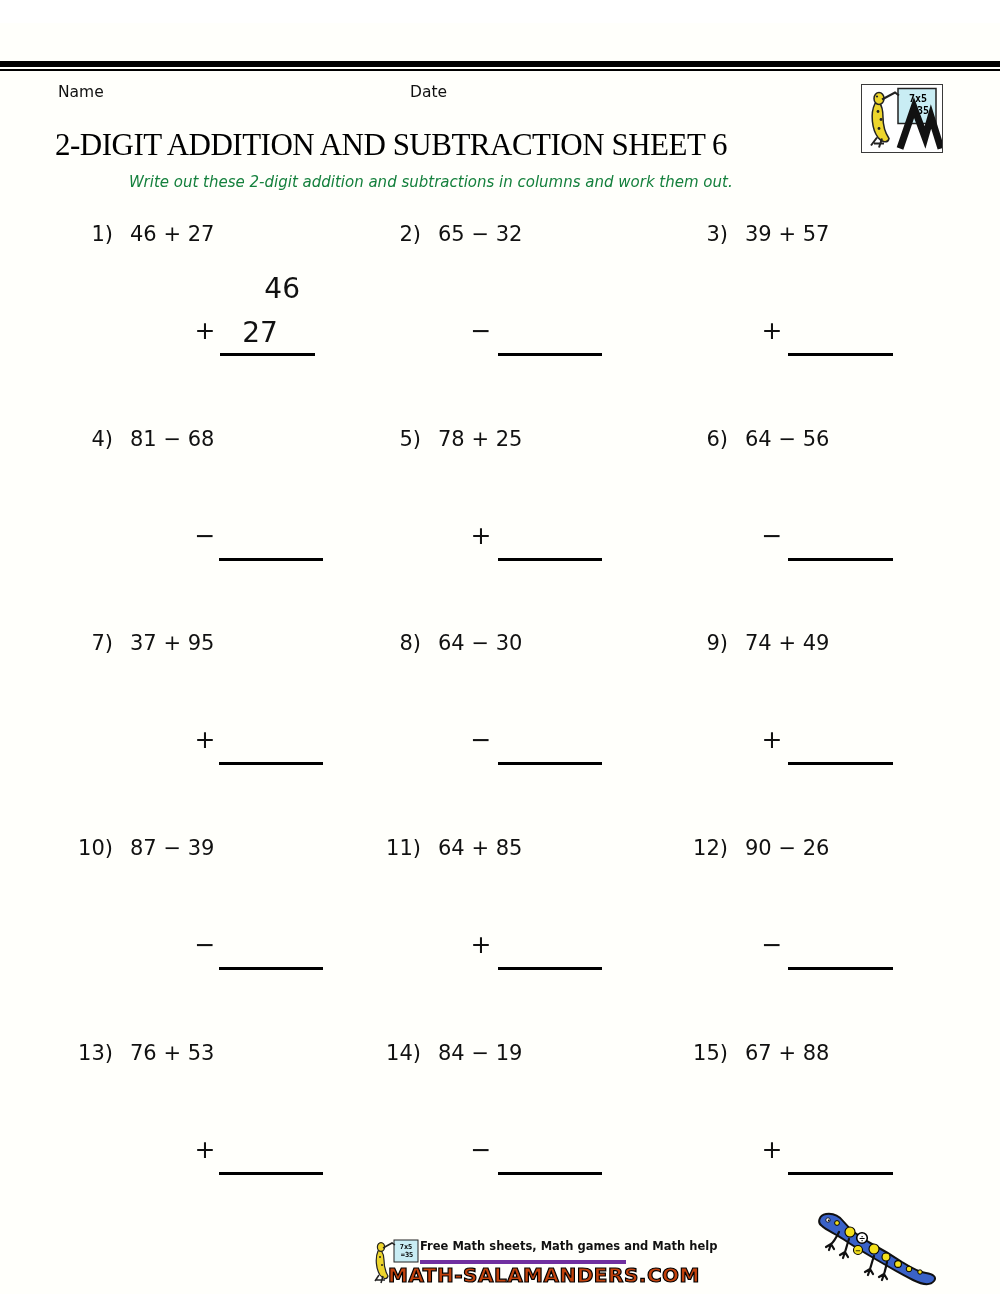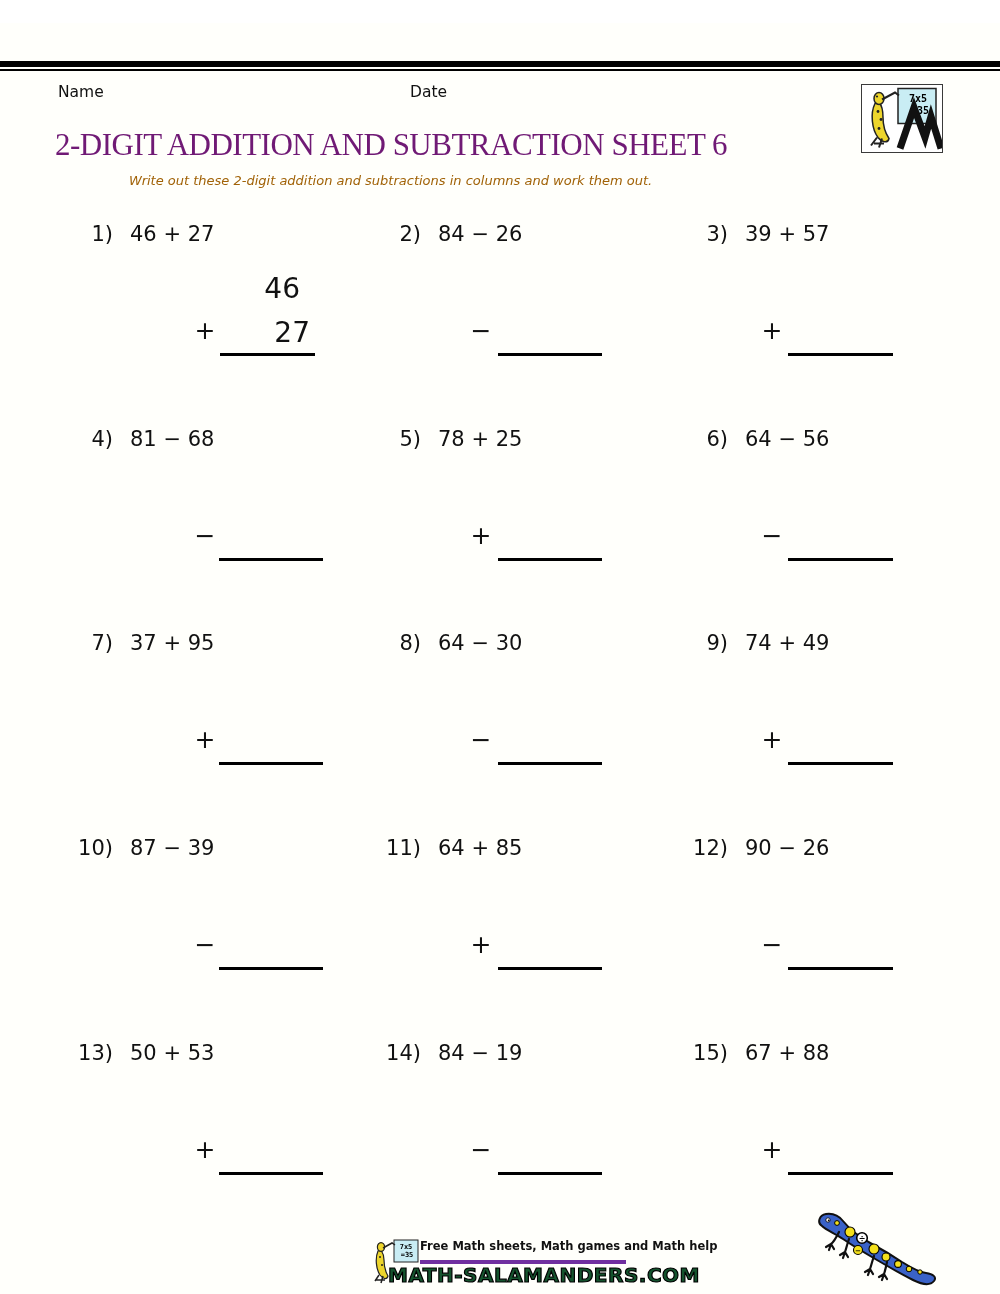--- a/index.html
+++ b/index.html
@@ -17,25 +17,25 @@
 
   .logo-box{
     position:absolute; left:861px; top:61px; width:82px; height:69px;
     background:#fff; border:1.5px solid #3a3a3a; box-sizing:border-box;
   }
   .logo-box svg{display:block; width:100%; height:100%;}
 
   .page-title{
     position:absolute; left:55px; top:104px; width:900px;
     font-family:"Liberation Serif", serif; font-size:31px; letter-spacing:-0.5px;
-    color:#701a75; white-space:nowrap;
+    color:#000000; white-space:nowrap;
   }
   .instruction{
     position:absolute; left:129px; top:150px; width:860px;
-    font-size:13px; font-style:italic; color:#a16207; white-space:nowrap;
+    font-size:15px; font-style:italic; color:#15803d; white-space:nowrap;
   }
 
   
   .grid{
     position:absolute; left:60px; top:196px; width:940px;
     display:grid; grid-template-columns:308px 307px auto; grid-auto-rows:204.7px;
   }
   .cell{position:relative;}
   .stmt{position:absolute; top:3px; left:0; display:flex; font-size:21px;}
   .num{width:53px; text-align:right; margin-right:17px;}
@@ -45,32 +45,32 @@
   .cell:nth-child(3n+2) .sign{left:100px;}
   .cell:nth-child(3n)   .sign{left:84px;}
   .cell:nth-child(3n+1) .line{left:159px; width:104px;}
   .cell:nth-child(3n+2) .line{left:130px; width:104px;}
   .cell:nth-child(3n)   .line{left:113px; width:105px;}
   .stack-top,.stack-bottom{
     position:absolute; width:100px; text-align:right;
     font-size:28px; line-height:32px; display:none;
   }
   .stack-top{left:140px; top:54px;}
-  .stack-bottom{left:150px; top:98px;}
+  .stack-bottom{left:150px; top:98px;text-align:center;}
   .cell.worked .stack-top,.cell.worked .stack-bottom{display:block;}
   .cell.worked .line{left:160px; width:95px;}
 
   
   .footer-logo{position:absolute; left:370px; top:1215px; width:50px; height:50px;}
   .footer-logo svg{display:block; width:100%; height:100%;}
   .tagline{position:absolute; left:420px; top:1216px; font-size:11.5px; font-weight:bold; white-space:nowrap;text-align:center;}
   .footer-rule{position:absolute; left:420px; top:1237px; width:206px; height:3.5px; background:#7030a0;}
   .site-name{
     position:absolute; left:388px; top:1240px; font-size:20px; font-weight:bold;
-    color:#14532d; -webkit-text-stroke:1.2px #000; letter-spacing:0.5px; white-space:nowrap;
+    color:#c2410c; -webkit-text-stroke:1.2px #000; letter-spacing:0.5px; white-space:nowrap;
     font-family:"DejaVu Sans", sans-serif;
   }
   .blue-salamander{position:absolute; left:812px; top:1183px; width:132px; height:90px;}
   .blue-salamander svg{display:block; width:100%; height:100%;}
 </style>
 </head>
 <body>
 
 <div class="page">
 
@@ -110,21 +110,21 @@
       </div>
       <div class="stack-top">46</div>
       <div class="stack-bottom">27</div>
       <div class="sign">+</div>
       <div class="line"></div>
     </div>
 
     <div class="cell">
       <div class="stmt">
         <span class="num">2)</span>
-        <span class="expr">84 − 26</span>
+        <span class="expr">65 − 32</span>
       </div>
 
       <div class="sign">−</div>
       <div class="line"></div>
     </div>
 
     <div class="cell">
       <div class="stmt">
         <span class="num">3)</span>
         <span class="expr">39 + 57</span>
@@ -220,21 +220,21 @@
         <span class="expr">90 − 26</span>
       </div>
 
       <div class="sign">−</div>
       <div class="line"></div>
     </div>
 
     <div class="cell">
       <div class="stmt">
         <span class="num">13)</span>
-        <span class="expr">50 + 53</span>
+        <span class="expr">76 + 53</span>
       </div>
 
       <div class="sign">+</div>
       <div class="line"></div>
     </div>
 
     <div class="cell">
       <div class="stmt">
         <span class="num">14)</span>
         <span class="expr">84 − 19</span>

